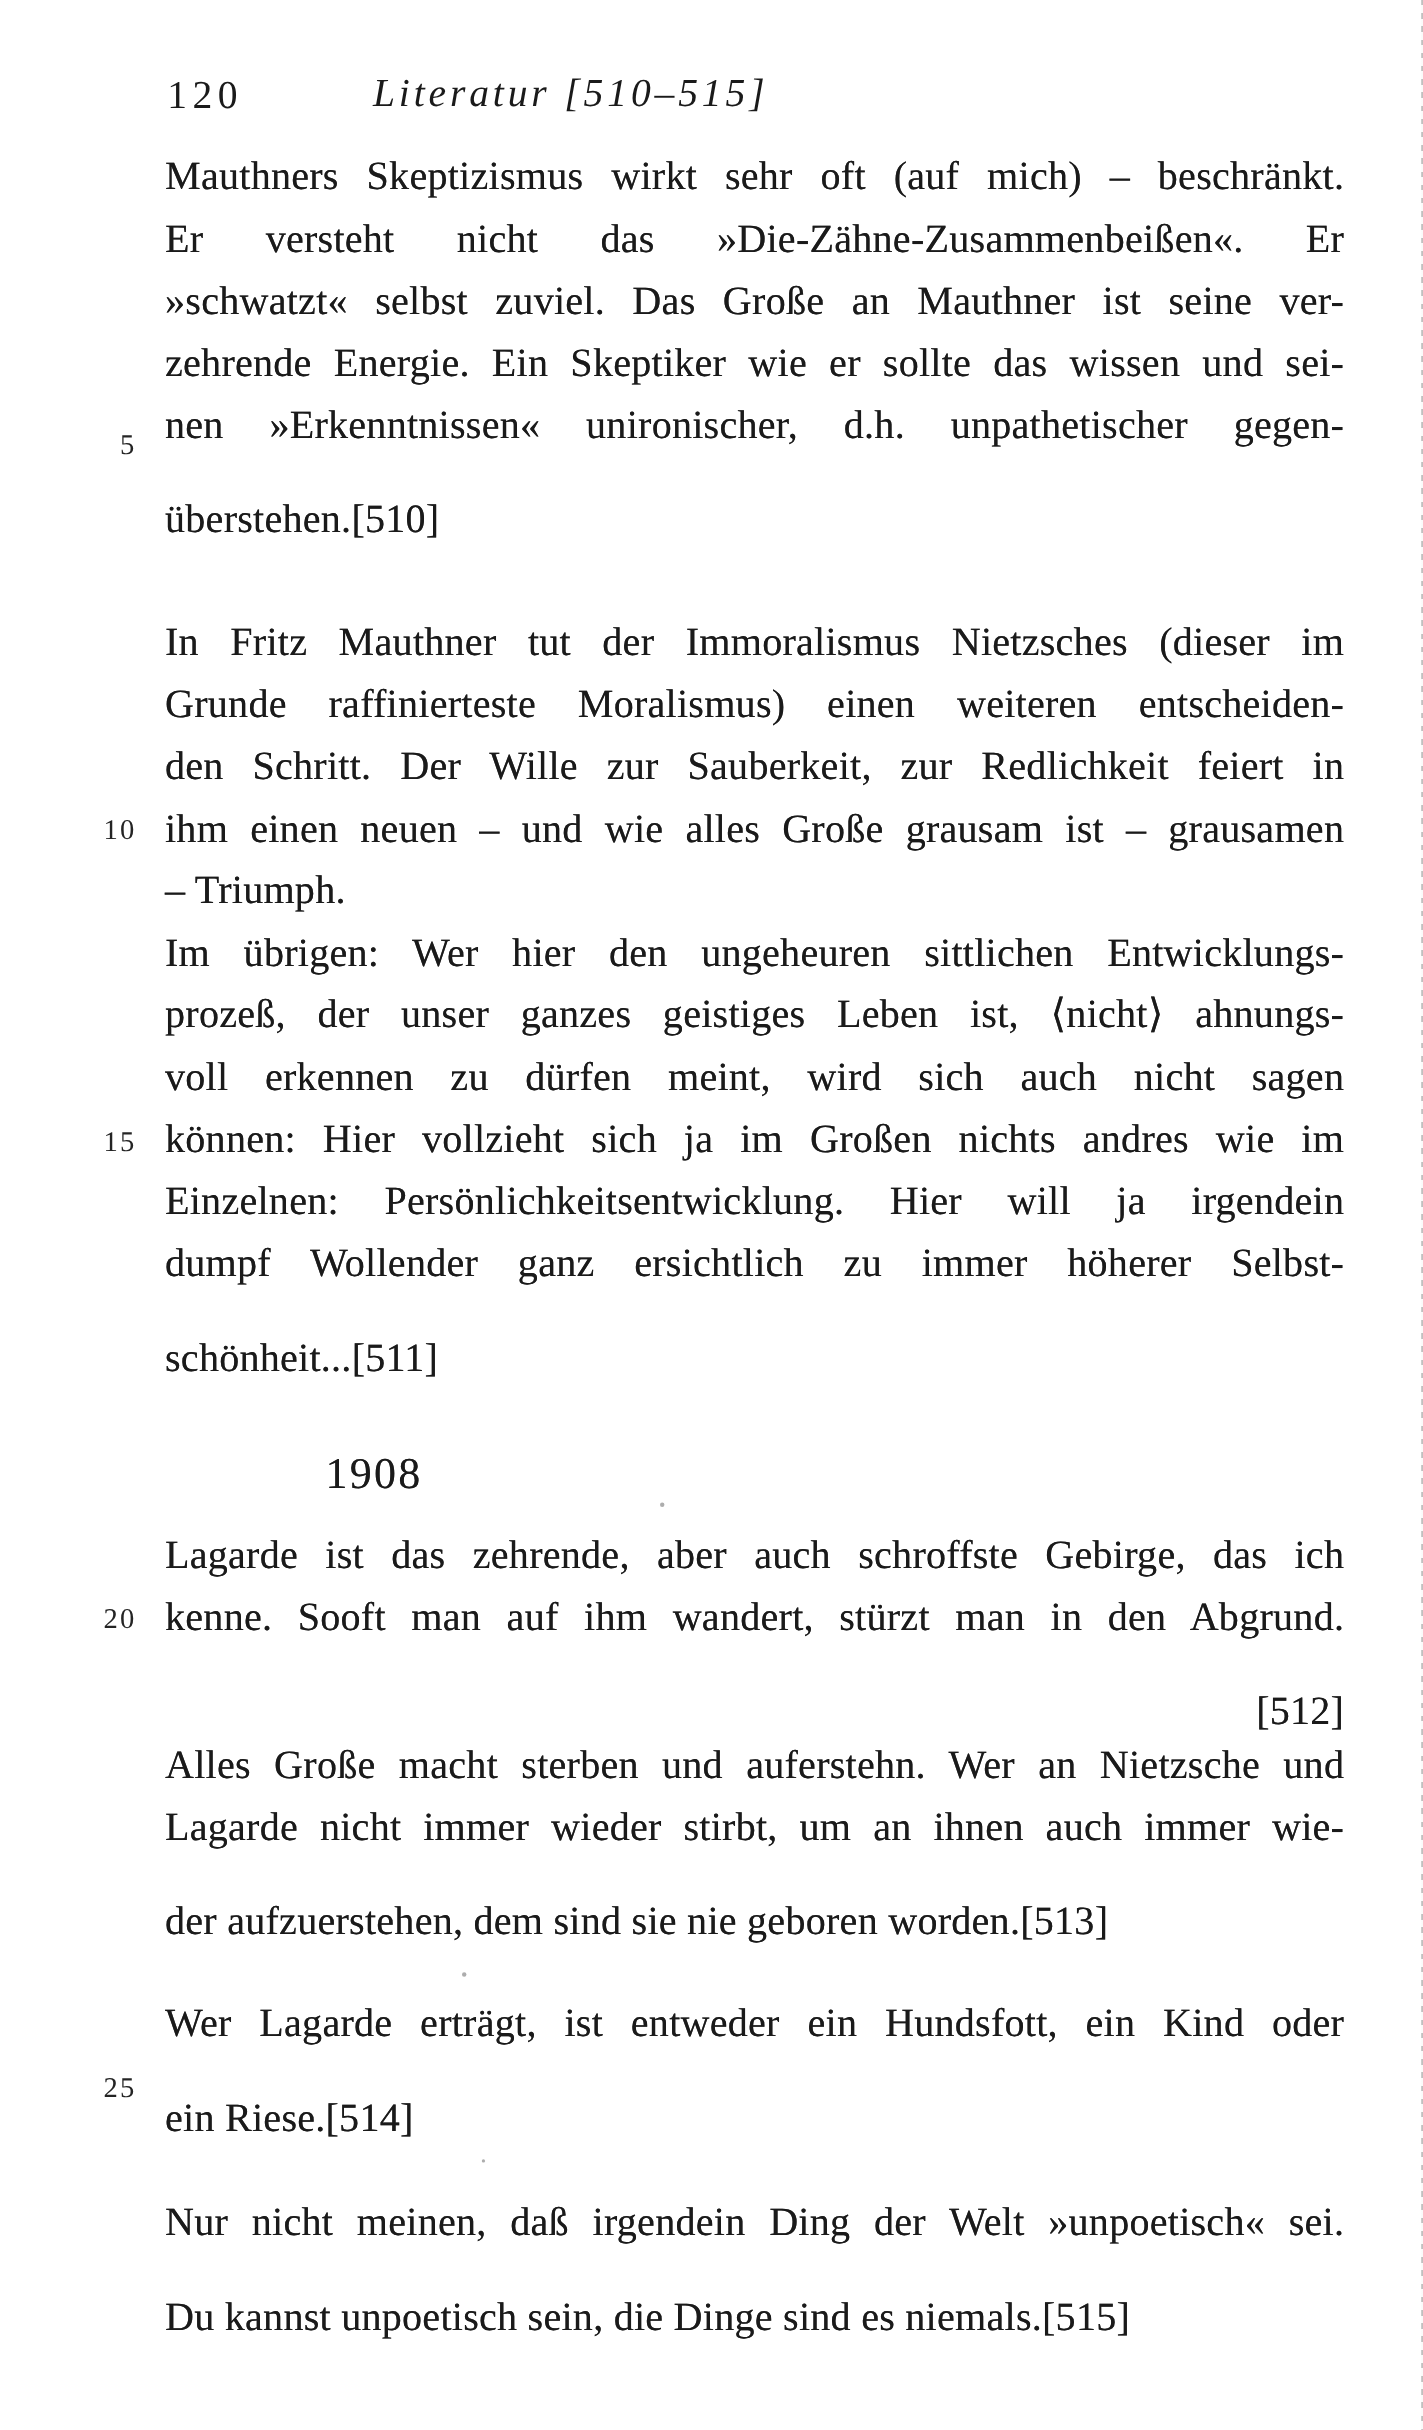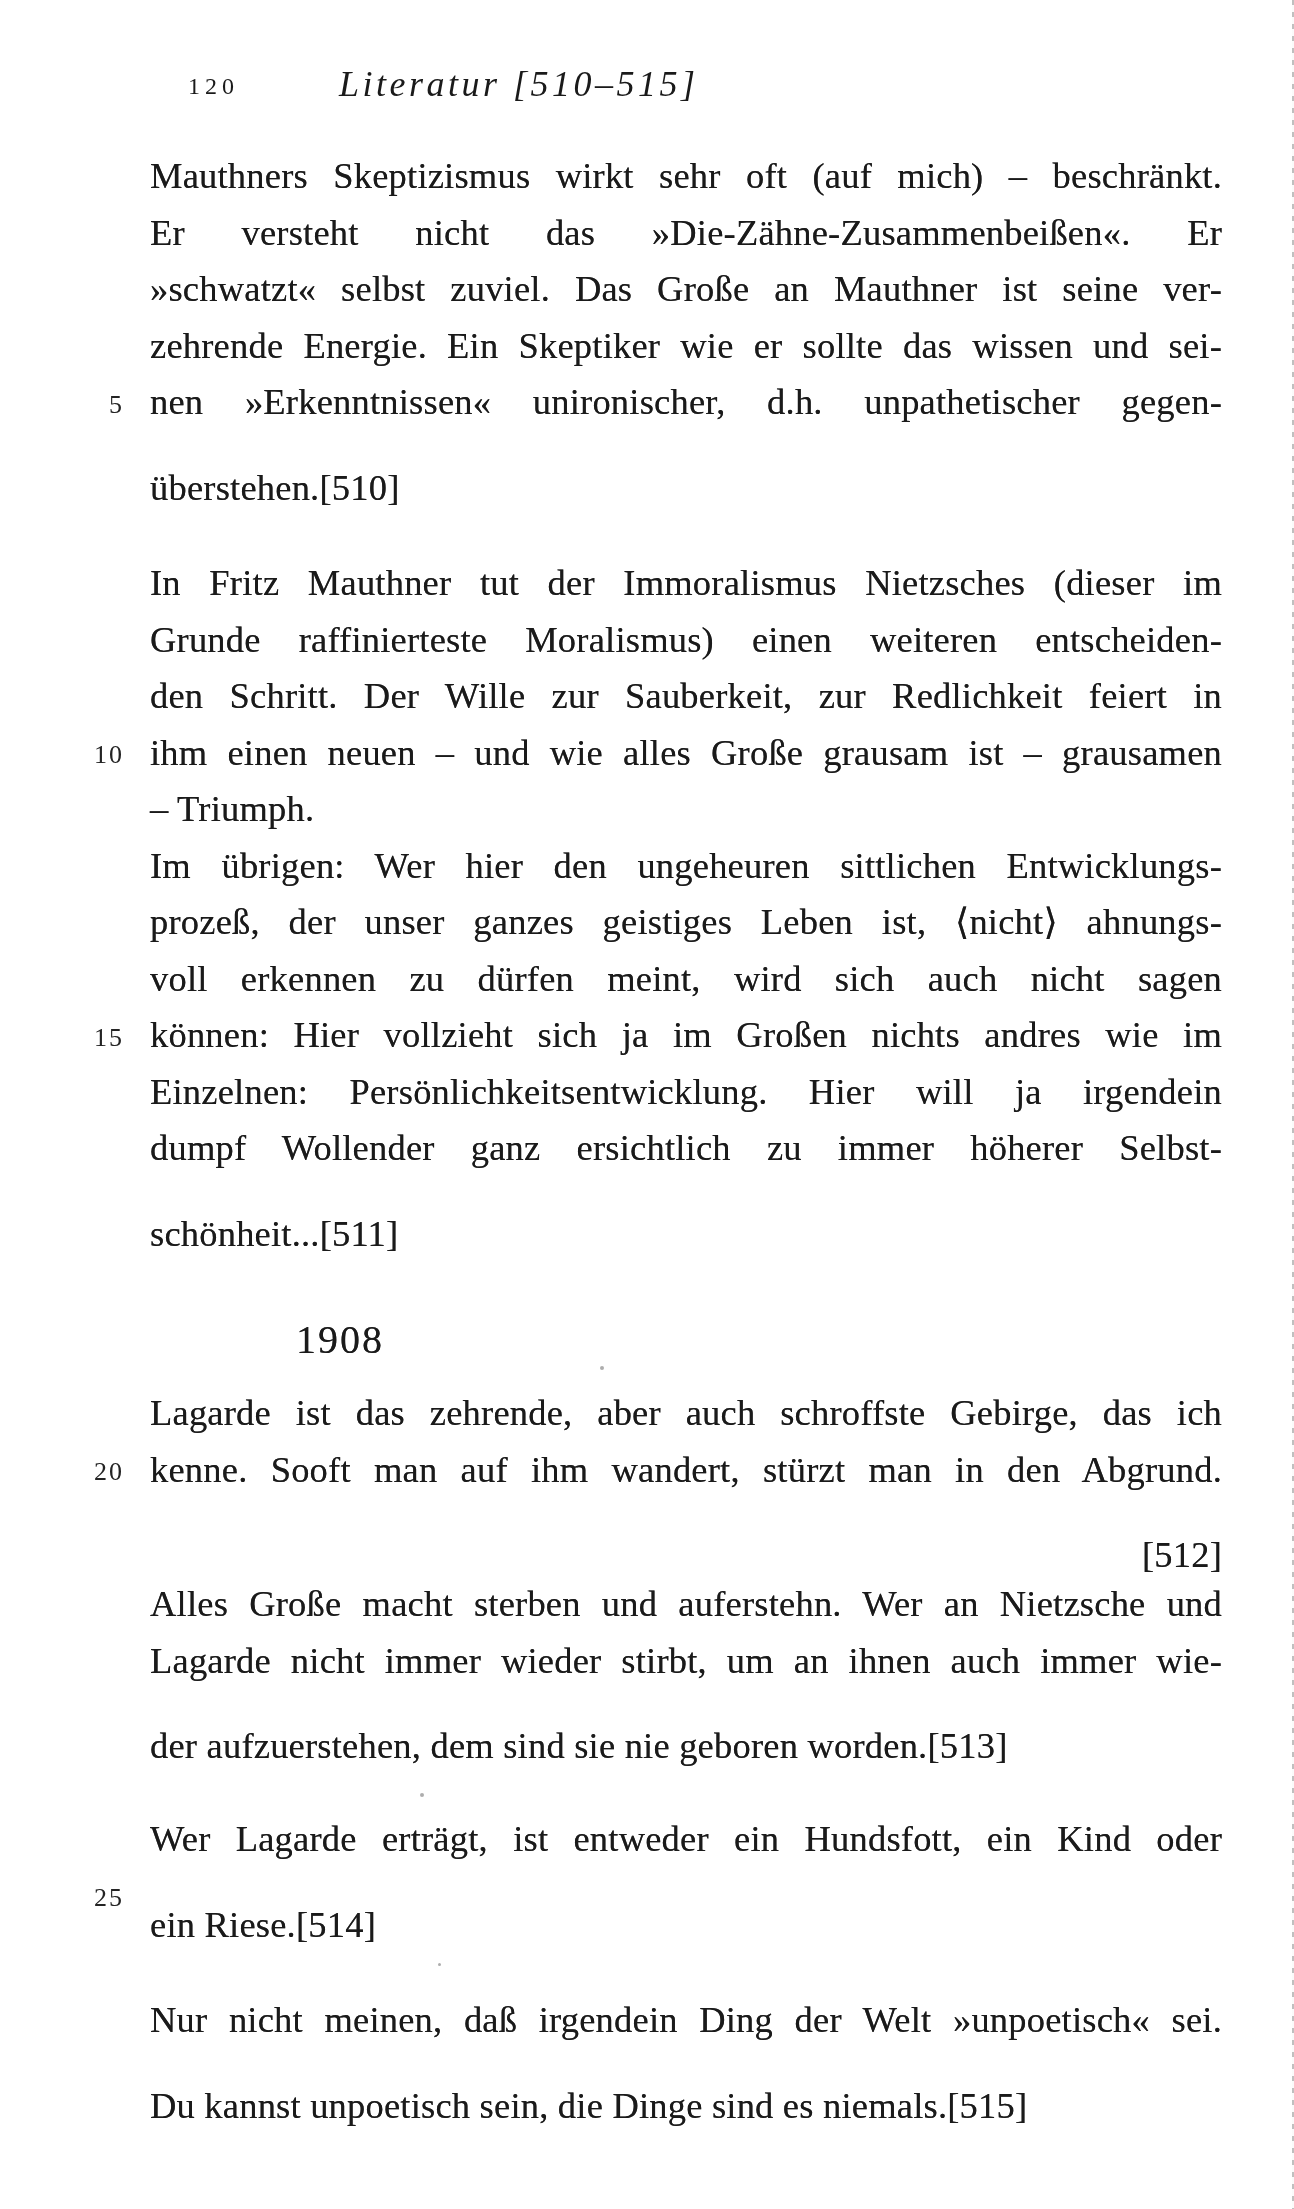--- a/index.html
+++ b/index.html
@@ -5,21 +5,21 @@
   html,body{margin:0;padding:0;}
   body{
     width:1294px;height:2209px;position:relative;overflow:hidden;
     background:#ffffff;
     font-family:"Liberation Serif","DejaVu Serif",serif;
     color:#1a1a1a;
   }
   .abs{position:absolute;}
   
   .header-num{
-    left:152px;top:64px;font-size:24px;letter-spacing:5px;line-height:44px;margin-left:36px;
+    left:152px;top:64px;font-size:36px;letter-spacing:5px;line-height:44px;
   }
   .header-title{
     left:311px;top:62px;font-size:36px;font-style:italic;letter-spacing:3.5px;line-height:44px;margin-left:28px;
   }
   
   .para{
     left:150px;width:1072px;font-size:36.5px;letter-spacing:0.2px;
     text-shadow:0 0 0.6px rgba(26,26,26,0.75);
   }
   .bline{
@@ -60,21 +60,21 @@
 
 <div class="abs header-num">120</div>
 <div class="abs header-title">Literatur [510–515]</div>
 
 <div class="abs margin-num" style="top:392px">5</div>
 <div class="abs margin-num" style="top:742px">10</div>
 <div class="abs margin-num" style="top:1025px">15</div>
 <div class="abs margin-num" style="top:1459px">20</div>
 <div class="abs margin-num" style="top:1885px">25</div>
 
-<div class="abs para" style="top:148px">
+<div class="abs para" style="top:132px">
   <div class="bline">Mauthners Skeptizismus wirkt sehr oft (auf mich) – beschränkt.</div>
   <div class="bline">Er versteht nicht das »Die-Zähne-Zusammenbeißen«. Er</div>
   <div class="bline">»schwatzt« selbst zuviel. Das Große an Mauthner ist seine ver-</div>
   <div class="bline">zehrende Energie. Ein Skeptiker wie er sollte das wissen und sei-</div>
   <div class="bline">nen »Erkenntnissen« unironischer, d.h. unpathetischer gegen-</div>
   <div class="bline flexline">
     <span>überstehen.</span>
     <span class="marker">[510]</span>
   </div>
 </div>

